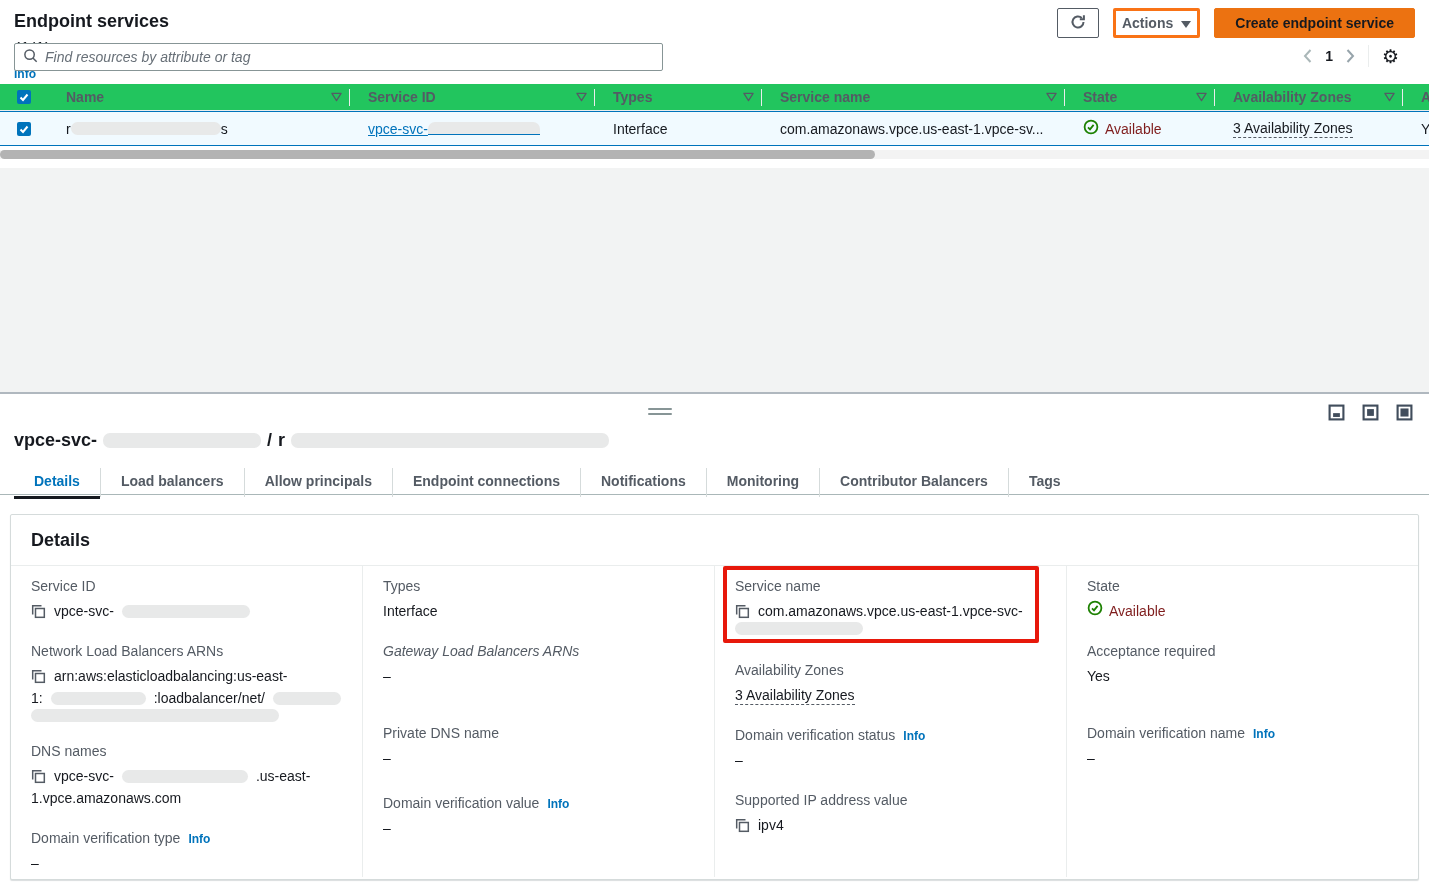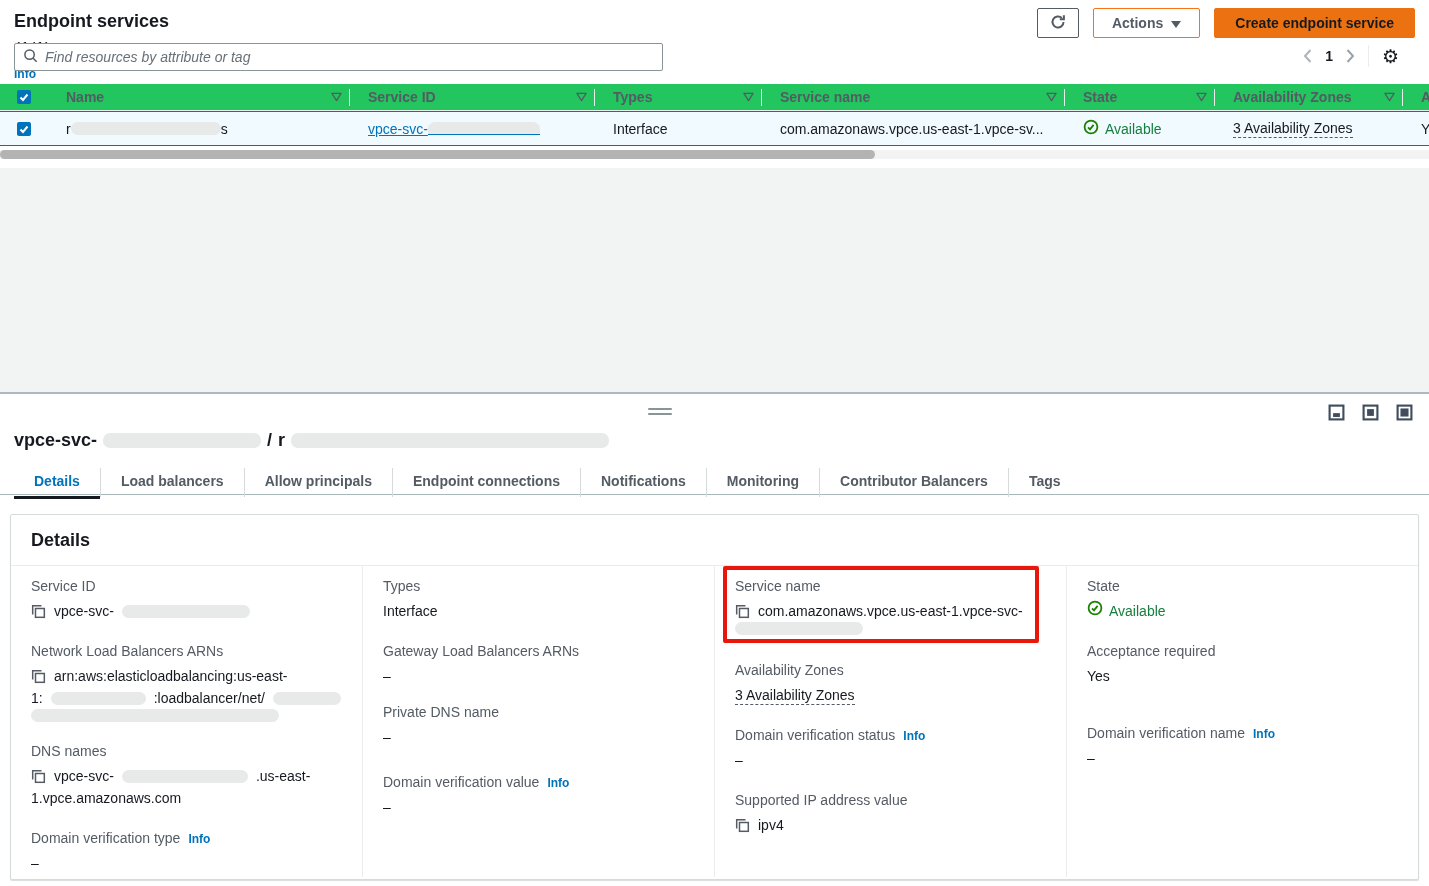--- a/index.html
+++ b/index.html
@@ -10,21 +10,21 @@
     position:relative; overflow:hidden;
   }
   
   .page-title-row { position:absolute; top:11px; left:14px; display:flex; align-items:baseline; gap:7px;flex-direction:column; }
   .page-title { font-size:18px; font-weight:700; }
   .page-count { font-size:18px; font-weight:400; color:#16191f; }
   .info-link { color:#0073bb; font-size:12px; font-weight:700; cursor:pointer; }
   .toolbar-buttons { position:absolute; top:8px; right:14px; display:flex; gap:14px; }
   .btn { height:30px; border-radius:2px; display:flex; align-items:center; justify-content:center; cursor:pointer; font-family:inherit; font-size:14px; }
   .btn-icon { width:42px; background:#fff; border:1px solid #545b64; }
-  .btn-normal { background:#fff; border:1px solid #f97316; color:#545b64; font-weight:700; padding:0 18px; gap:8px; }
+  .btn-normal { background:#fff; border:3px solid #f97316; color:#545b64; font-weight:700; padding:0 6px; gap:8px; }
   .btn-primary { background:#ec7211; border:1px solid #ec7211; color:#16191f; font-weight:700; padding:0 20px; }
   
   .search-box { position:absolute; top:43px; left:14px; width:649px; height:28px; border:1px solid #879596; border-radius:2px; background:#fff; display:flex; align-items:center; padding:0 8px; gap:7px; }
   .search-box input { border:none; outline:none; flex:1; font-family:inherit; font-size:14px; font-style:italic; color:#0f172a; background:transparent; }
   .search-box input::placeholder { color:#687078; font-style:italic; }
   .pagination { position:absolute; top:45px; right:30px; display:flex; align-items:center; gap:13px; }
   .page-num { font-weight:700; font-size:14px; color:#16191f; }
   .pg-chevron { display:flex; align-items:center; cursor:pointer; }
   .v-divider { width:1px; height:22px; background:#eaeded; }
   .gear { font-size:19px; color:#16191f; cursor:pointer; line-height:1; }
@@ -34,21 +34,21 @@
   .th { position:relative; display:flex; align-items:center; height:100%; font-weight:700; color:#545b64; padding-left:18px; overflow:hidden; white-space:nowrap; }
   .th .filter { margin-left:auto; margin-right:8px; display:flex; align-items:center; cursor:pointer; }
   .th .col-sep { position:absolute; right:0; top:5px; width:1px; height:17px; background:#eaeded; }
   .trow { display:flex; height:35px; align-items:center; background:#f1faff; border-top:1px solid #0073bb; border-bottom:1px solid #0073bb; }
   .td { padding-left:18px; overflow:hidden; white-space:nowrap; display:flex; align-items:center; }
   .cb-cell { width:48px; min-width:48px; display:flex; justify-content:center; padding-left:0; }
   .checkbox { width:14px; height:14px; background:#0073bb; border-radius:2px; display:flex; align-items:center; justify-content:center; cursor:pointer; }
   .link { color:#0073bb; text-decoration:underline; cursor:pointer; display:inline-flex; align-items:center; }
   .redact { display:inline-block; background:#e8e9e9; border-radius:7px; height:13px; vertical-align:middle; }
   .dashed-u { border-bottom:1px dashed #545b64; padding-bottom:1px; cursor:pointer; }
-  .state-green { color:#15803d; display:inline-flex; align-items:center; gap:6px; }
+  .state-green { color:#7f1d1d; display:inline-flex; align-items:center; gap:6px; }
   .hscroll { position:absolute; top:150px; left:0; width:1429px; height:9px; background:#f3f3f3; }
   .hscroll .thumb { position:absolute; left:0; top:0; height:9px; width:875px; background:#b3b3b3; border-radius:5px; cursor:pointer; }
   .page-gap { position:absolute; top:168px; left:0; width:1429px; height:224px; background:#f2f3f3; }
   
   .split-panel { position:absolute; top:392px; left:0; width:1429px; height:494px; background:#fff; border-top:2px solid #b0b8bf; }
   .drag-handle { position:absolute; top:14px; left:648px; width:24px; cursor:row-resize; }
   .drag-handle span { display:block; height:2px; background:#879596; margin-bottom:3px; border-radius:1px; }
   .panel-icons { position:absolute; top:10px; right:16px; display:flex; gap:17px; }
   .panel-icons svg { cursor:pointer; }
   .sp-title { position:absolute; top:36px; left:14px; font-size:18px; font-weight:700; display:flex; align-items:center; gap:6px; }
@@ -348,21 +348,21 @@
           </div>
           <div class="fvalue">–</div>
         </div>
       </div>
 
       <div class="dcol">
         <div class="field">
           <div class="flabel">Types</div>
           <div class="fvalue">Interface</div>
         </div>
-        <div class="field" style="margin-bottom:17px;">
+        <div class="field" style="margin-bottom:38px;font-style:italic;">
           <div class="flabel">Gateway Load Balancers ARNs</div>
           <div class="fvalue">–</div>
         </div>
         <div class="field" style="margin-bottom:26px;">
           <div class="flabel">Private DNS name</div>
           <div class="fvalue">–</div>
         </div>
         <div class="field">
           <div class="flabel">
             <span>Domain verification value</span>

